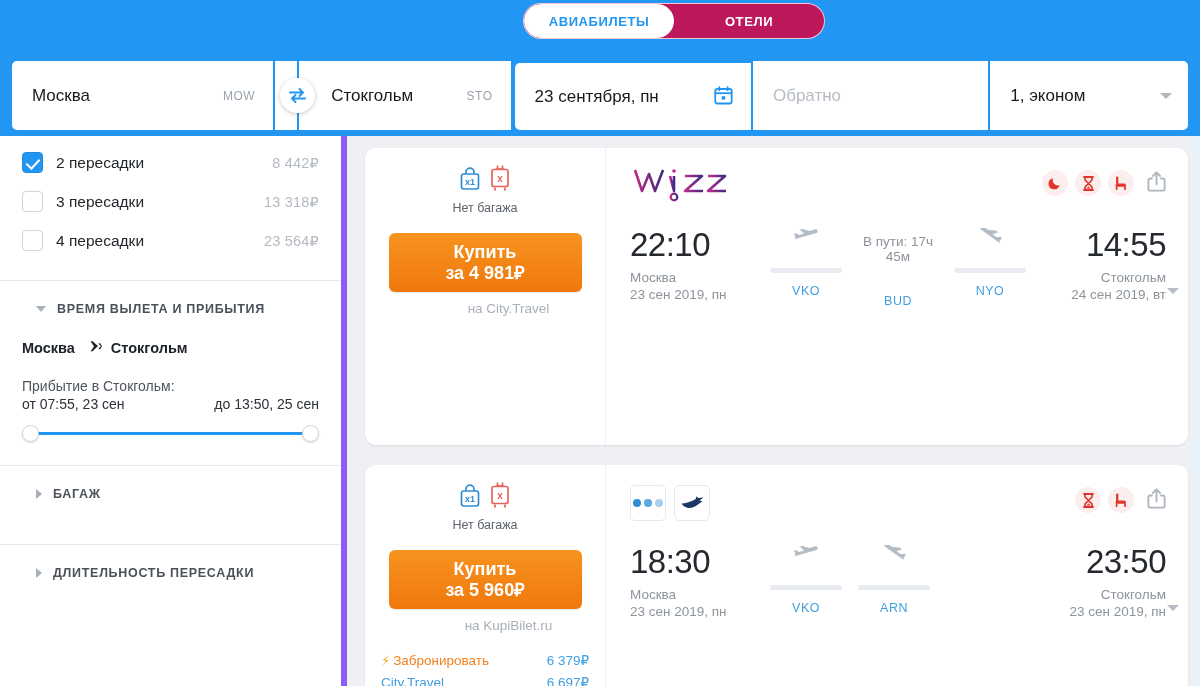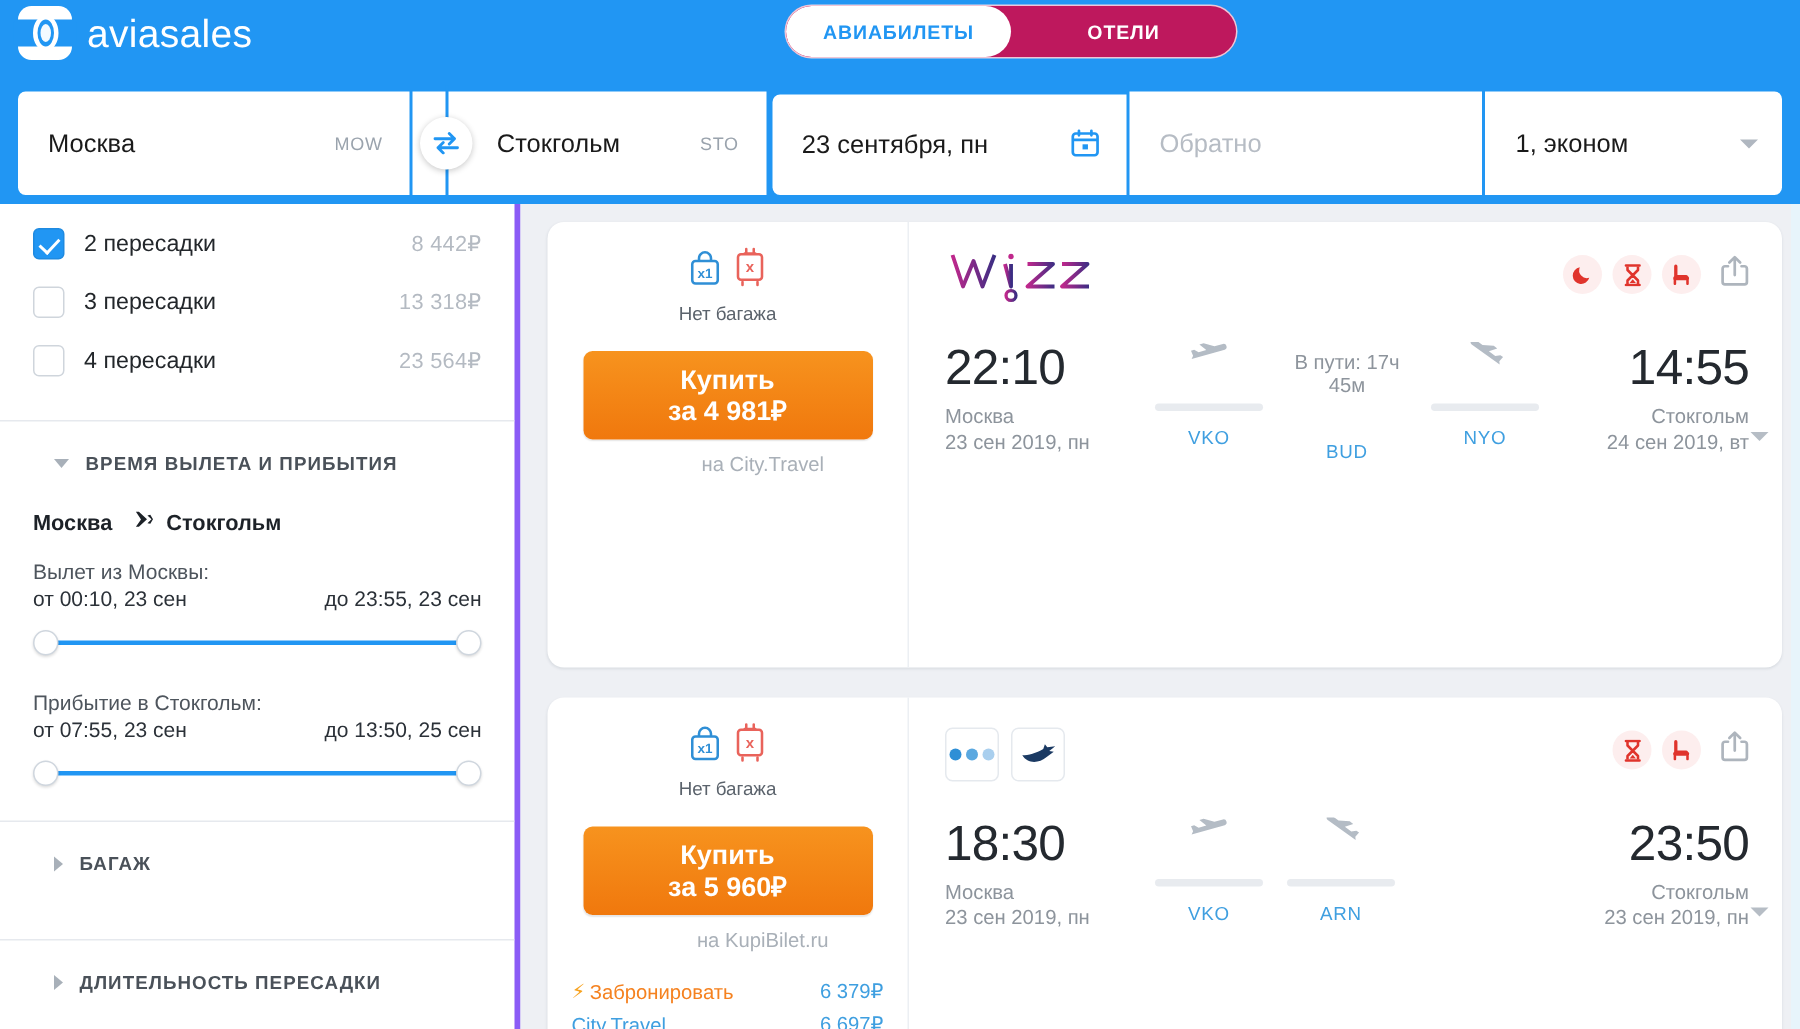--- a/index.html
+++ b/index.html
@@ -120,21 +120,21 @@
 
   
   .body { position: relative; width: 1200px; height: 550px; display: flex; }
 
   
   .sidebar {
     width: 347px; height: 550px;
     background: #ffffff;
     overflow: hidden;
     position: relative;
-    border-right: 4px solid #8b5cf6;
+    border-right: 6px solid #8b5cf6;
   }
   .filter-block { padding: 0 22px; }
   .stop-row {
     display: flex; align-items: center;
     height: 39px; cursor: pointer;
   }
   .cbx {
     width: 21px; height: 21px; border-radius: 4px;
     border: 1px solid #cfd5dc; background: #ffffff;
     margin-right: 13px; flex: none;
@@ -288,26 +288,20 @@
   .scroll-strip {
     position: absolute; right: 0; top: 0; width: 6px; height: 550px;
     background: #e7f4fb;
   }
 </style>
 </head>
 <body>
 
 <div class="header">
 
-  <div class="brand">
-    <div class="brand-mark">
-      <div class="brand-mark-inner"></div>
-    </div>
-    <span class="brand-name">aviasales</span>
-  </div>
 
   <div class="tabs">
     <div class="tab active">АВИАБИЛЕТЫ</div>
     <div class="tab">ОТЕЛИ</div>
   </div>
 
   <div class="searchbar">
 
     <div class="field origin">
       <span class="field-value">Москва</span>
@@ -389,31 +383,20 @@
       <span>Москва</span>
       <span>
         <svg width="18" height="13" viewBox="0 0 18 13">
           <path d="M0.5 7.3 L17 6.2 L14.3 3.6 L16.2 3.2 L18 6.2 L16.2 9.2 L14.3 8.8 L17 6.2" fill="#1d2228"></path>
           <path d="M1 7 L10 6.4 L6.6 1.2 L8.6 1.2 L14 6.1 L8.6 11.2 L6.6 11.2 L10 6.4" fill="#1d2228"></path>
         </svg>
       </span>
       <span>Стокгольм</span>
     </div>
 
-    <div class="slider-group">
-      <div class="slider-caption">Вылет из Москвы:</div>
-      <div class="slider-ends">
-        <span>от 00:10, 23 сен</span>
-        <span>до 23:55, 23 сен</span>
-      </div>
-      <div class="slider-track">
-        <span class="knob lo"></span>
-        <span class="knob hi"></span>
-      </div>
-    </div>
 
     <div class="slider-group" style="padding-top:22px">
       <div class="slider-caption">Прибытие в Стокгольм:</div>
       <div class="slider-ends">
         <span>от 07:55, 23 сен</span>
         <span>до 13:50, 25 сен</span>
       </div>
       <div class="slider-track">
         <span class="knob lo"></span>
         <span class="knob hi"></span>

